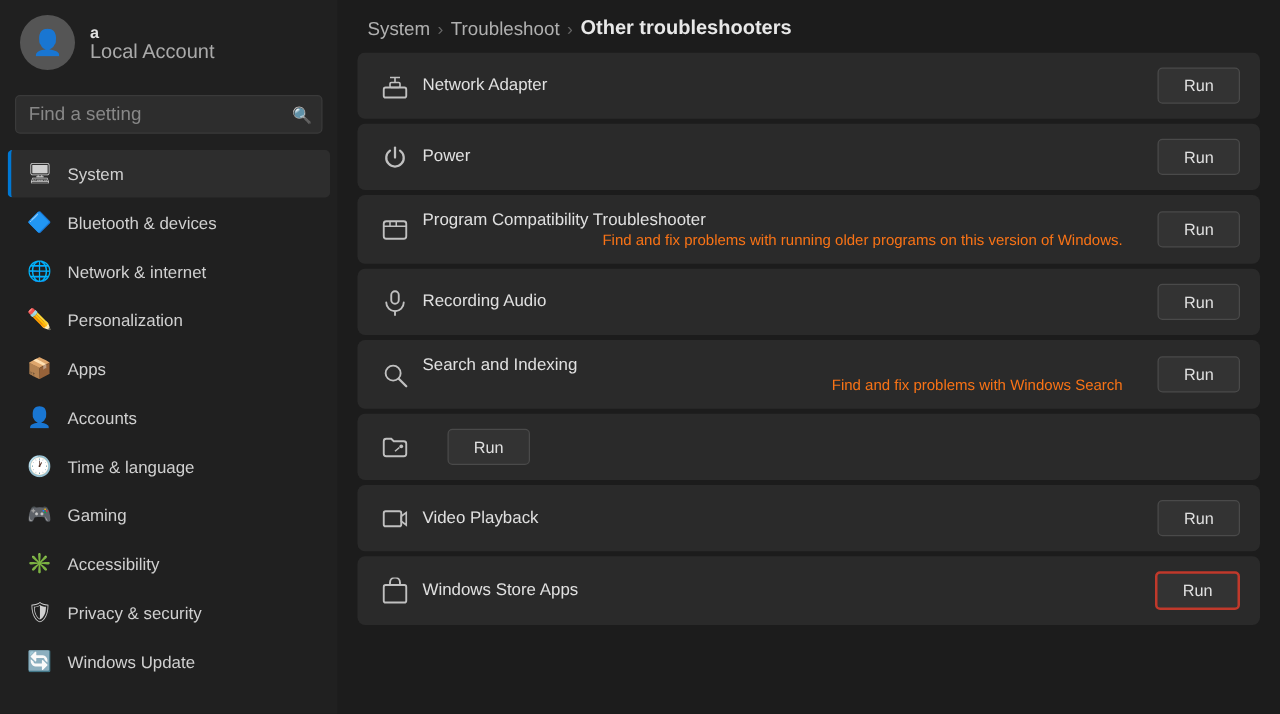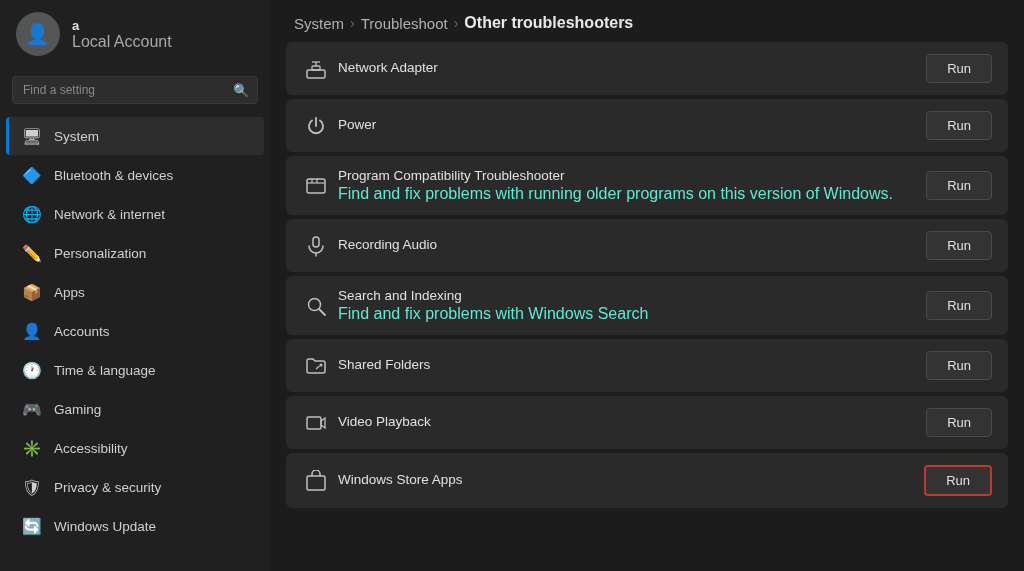--- a/index.html
+++ b/index.html
@@ -66,21 +66,21 @@
       position: relative;
     }
 
     .search-input {
       width: 100%;
       background: #2d2d2d;
       border: 1px solid #3a3a3a;
       border-radius: 4px;
       padding: 6px 10px 6px 10px;
       color: #e0e0e0;
-      font-size: 12px;
+      font-size: 15px;
       outline: none;
     }
 
     .search-input::placeholder { color: #888; }
 
     .search-icon-wrap {
       position: absolute;
       right: 8px;
       top: 50%;
       transform: translateY(-50%);
@@ -184,22 +184,23 @@
     }
 
     .item-title {
       font-size: 13.5px;
       font-weight: 500;
       color: #e0e0e0;
       margin-bottom: 2px;
     }
 
     .item-desc {
-      font-size: 16px;
-      color: #5eead4;
+      font-size: 12px;
+      color: #f97316;
+      text-align: right;
     }
 
     .run-btn {
       background: #333;
       border: 1px solid #4a4a4a;
       border-radius: 4px;
       color: #e0e0e0;
       padding: 6px 20px;
       font-size: 13px;
       cursor: pointer;
@@ -367,23 +368,20 @@
     </div>
 
     <div class="troubleshoot-item">
       <div class="item-icon">
         <svg width="22" height="22" viewBox="0 0 22 22" fill="none" xmlns="http://www.w3.org/2000/svg">
           <path d="M2 6a2 2 0 0 1 2-2h4l2 2h8a2 2 0 0 1 2 2v8a2 2 0 0 1-2 2H4a2 2 0 0 1-2-2V6z" stroke="#c0c0c0" stroke-width="1.5" fill="none"></path>
           <circle cx="16" cy="10" r="1.5" fill="#c0c0c0"></circle>
           <line x1="11" y1="14" x2="14.5" y2="11" stroke="#c0c0c0" stroke-width="1.2"></line>
         </svg>
       </div>
-      <div class="item-text">
-        <div class="item-title">Shared Folders</div>
-      </div>
       <button class="run-btn">Run</button>
     </div>
 
     <div class="troubleshoot-item">
       <div class="item-icon">
         <svg width="22" height="22" viewBox="0 0 22 22" fill="none" xmlns="http://www.w3.org/2000/svg">
           <rect x="2" y="5" width="14" height="12" rx="1.5" stroke="#c0c0c0" stroke-width="1.5" fill="none"></rect>
           <path d="M16 9l4-3v10l-4-3V9z" stroke="#c0c0c0" stroke-width="1.3" fill="none"></path>
         </svg>
       </div>

